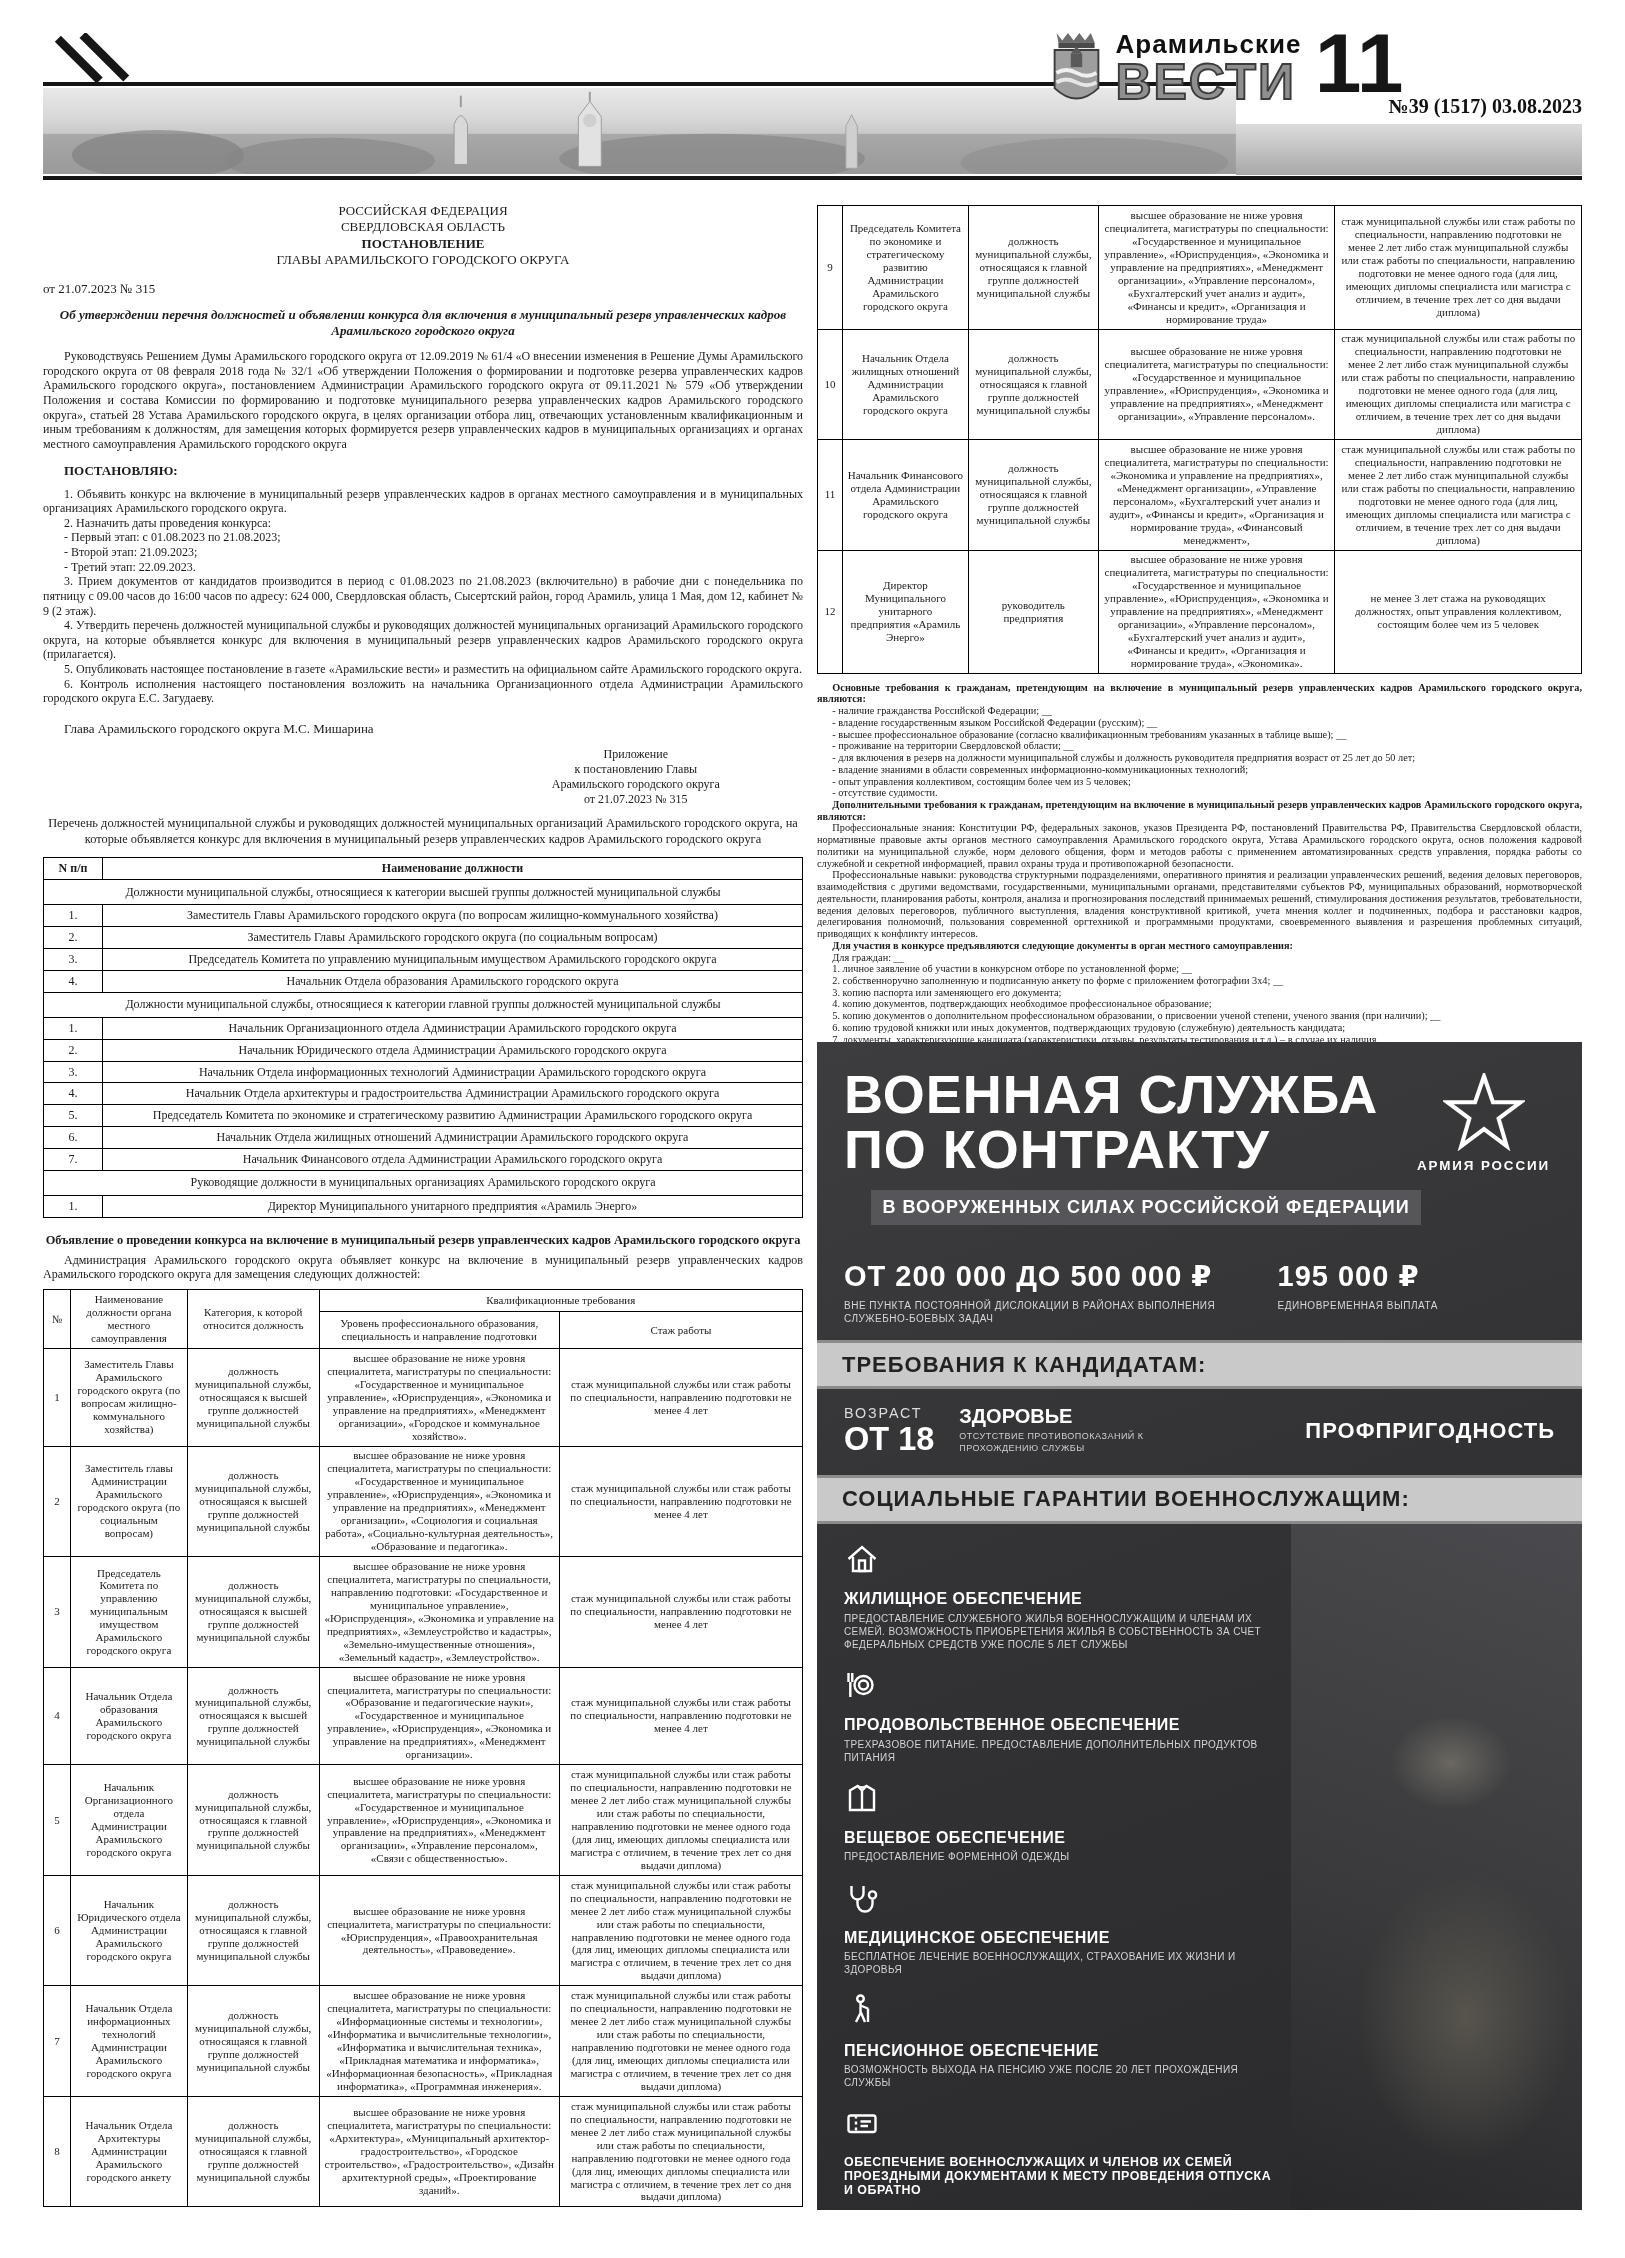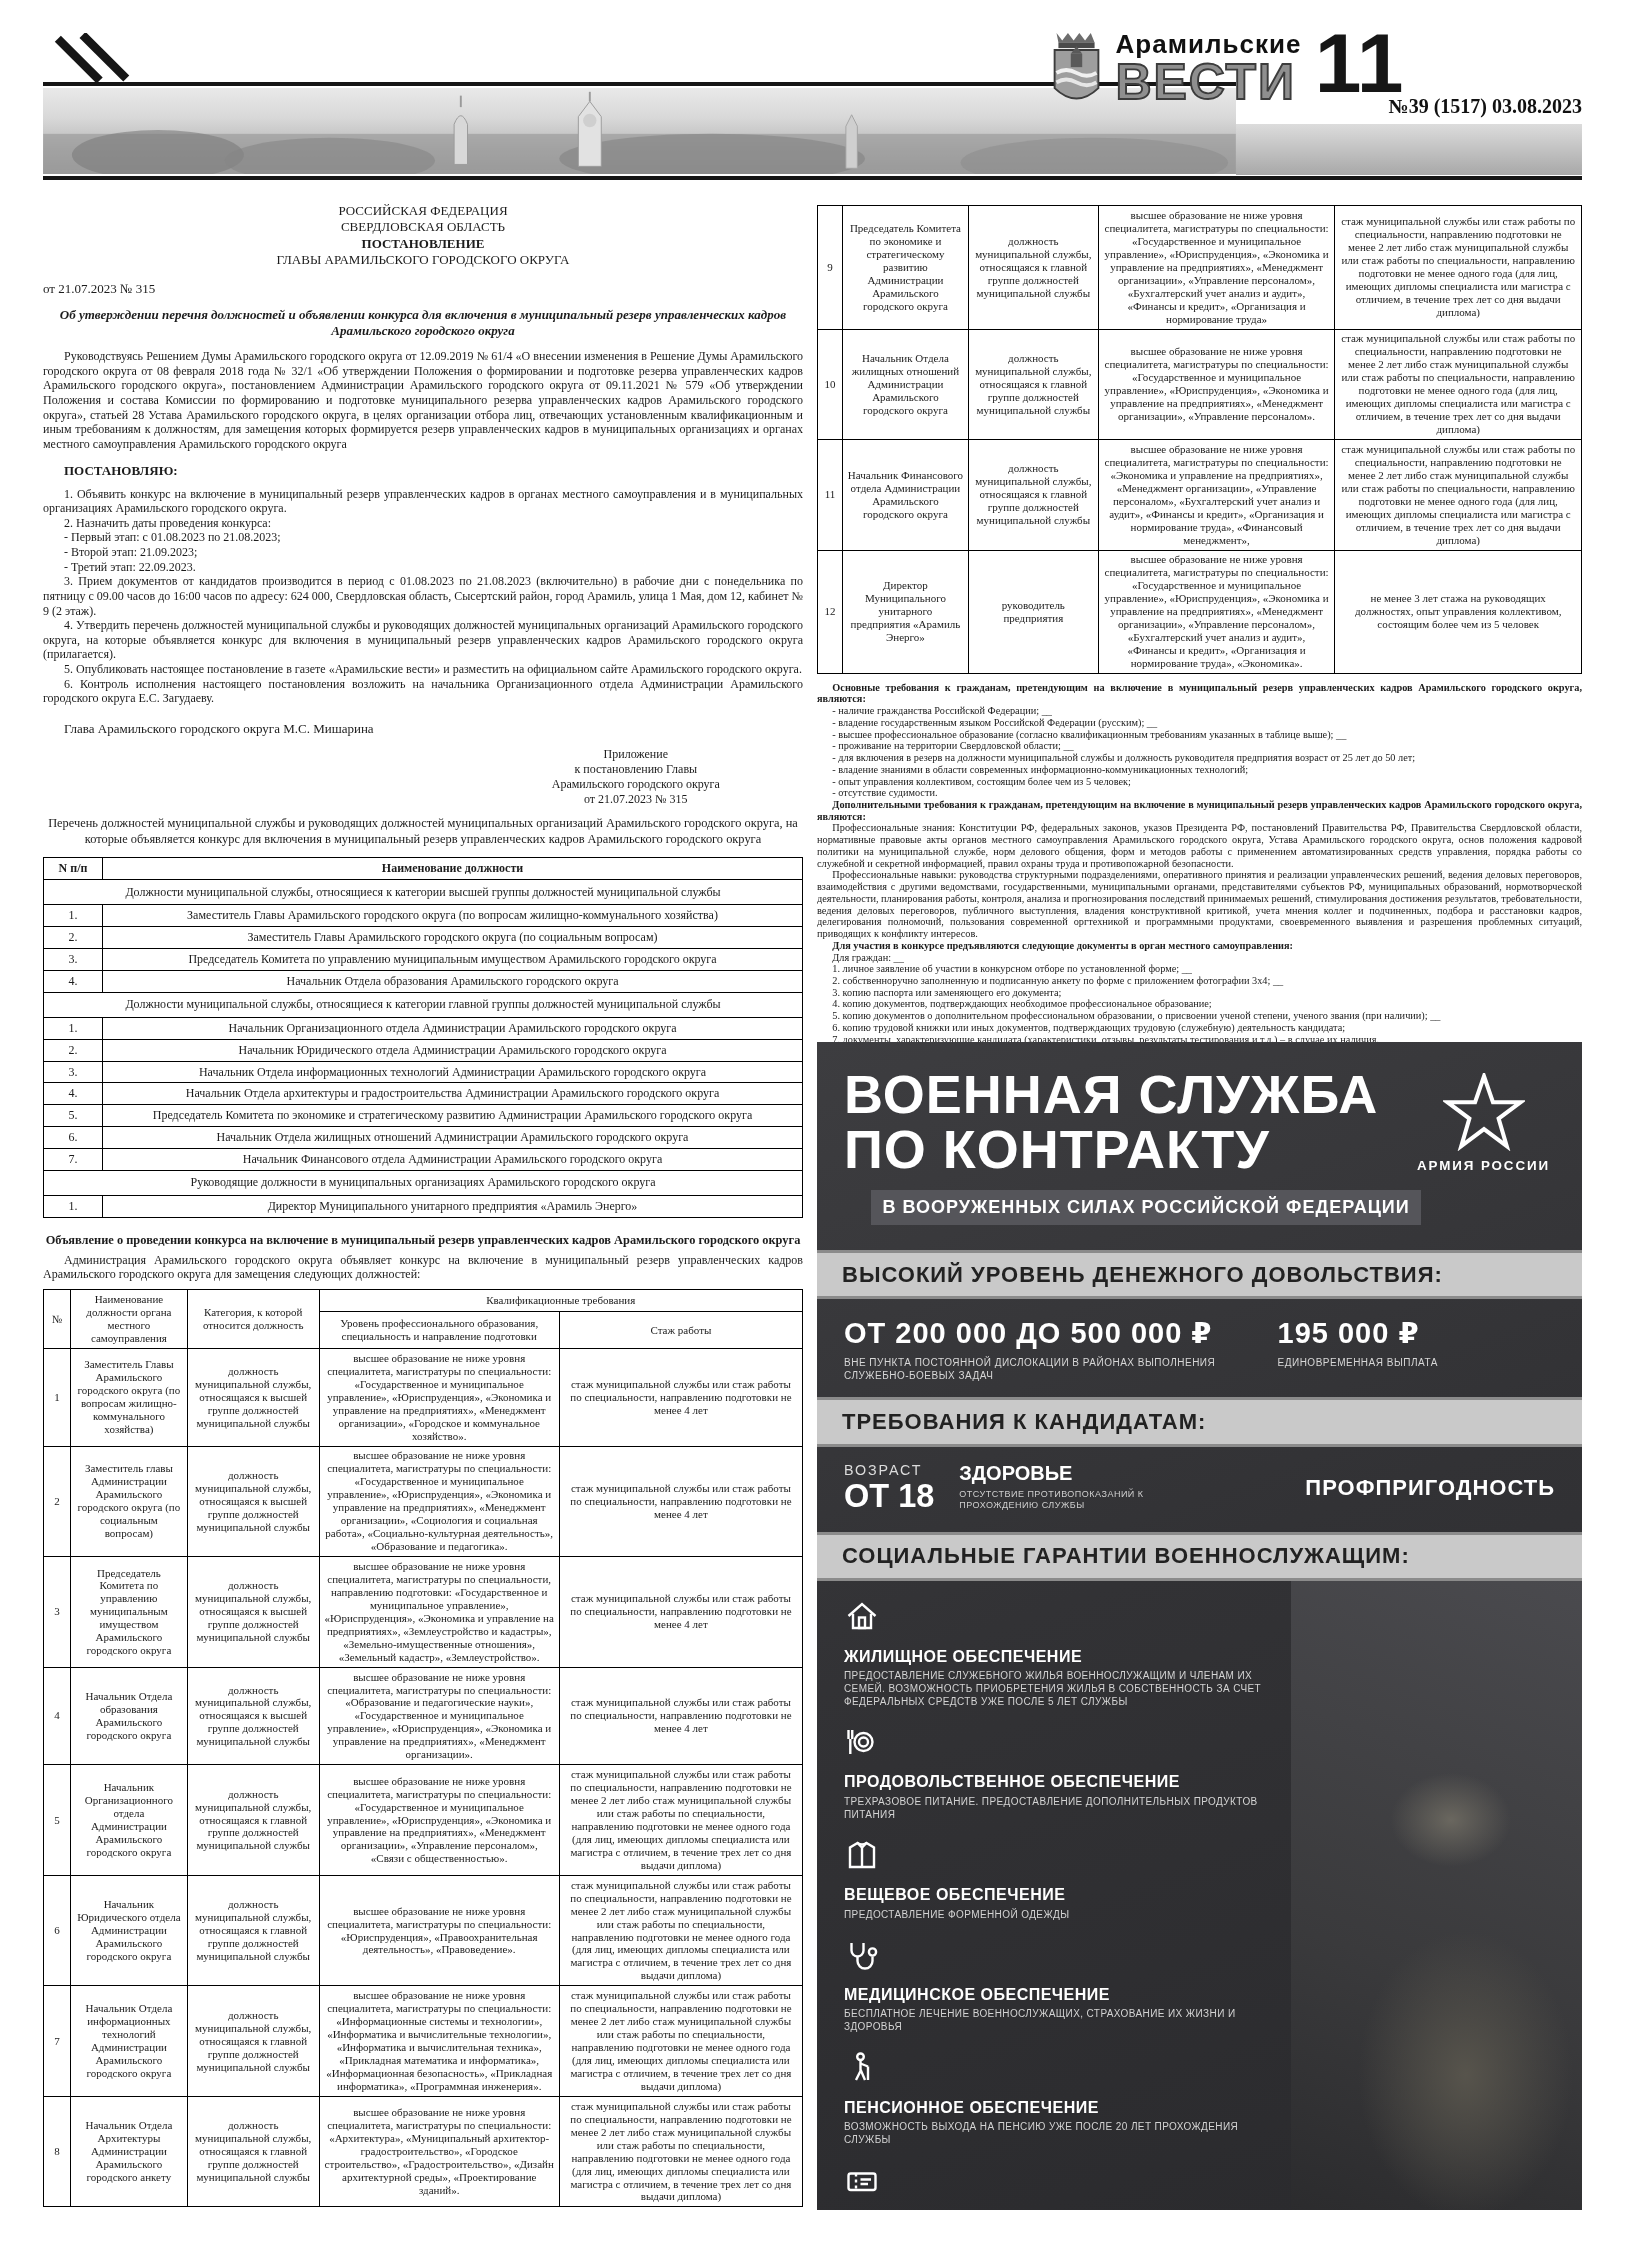--- a/index.html
+++ b/index.html
@@ -427,23 +427,22 @@
         <div>ВОЕННАЯ СЛУЖБА</div>
         <div>ПО КОНТРАКТУ</div>
       </div>
       <div class="ad-star">
         <svg width="82" height="78" viewBox="0 0 100 96">
           <path d="M50 4 L61 36 L95 36 L68 56 L78 90 L50 69 L22 90 L32 56 L5 36 L39 36 Z" fill="none" stroke="#fff" stroke-width="5"></path>
         </svg>
         <div class="ad-star-label">АРМИЯ РОССИИ</div>
       </div>
     </div>
-    <div style="padding:0 0 12px 27px;"><span class="ad-subtitle">В ВООРУЖЕННЫХ СИЛАХ РОССИЙСКОЙ ФЕДЕРАЦИИ</span></div>
-
-    <div class="ad-bar">ВЫСОКИЙ УРОВЕНЬ ДЕНЕЖНОГО ДОВОЛЬСТВИЯ:</div>
+    <div style="padding:0 0 4px 27px;"><span class="ad-subtitle">В ВООРУЖЕННЫХ СИЛАХ РОССИЙСКОЙ ФЕДЕРАЦИИ</span></div>
+
     <div class="ad-money">
       <div style="flex:1.4">
         <div class="money-main">ОТ 200 000 ДО 500 000 ₽</div>
         <div class="money-sub">ВНЕ ПУНКТА ПОСТОЯННОЙ ДИСЛОКАЦИИ В РАЙОНАХ ВЫПОЛНЕНИЯ СЛУЖЕБНО-БОЕВЫХ ЗАДАЧ</div>
       </div>
       <div style="flex:1">
         <div class="money-main">195 000 ₽</div>
         <div class="money-sub">ЕДИНОВРЕМЕННАЯ ВЫПЛАТА</div>
       </div>
     </div>

